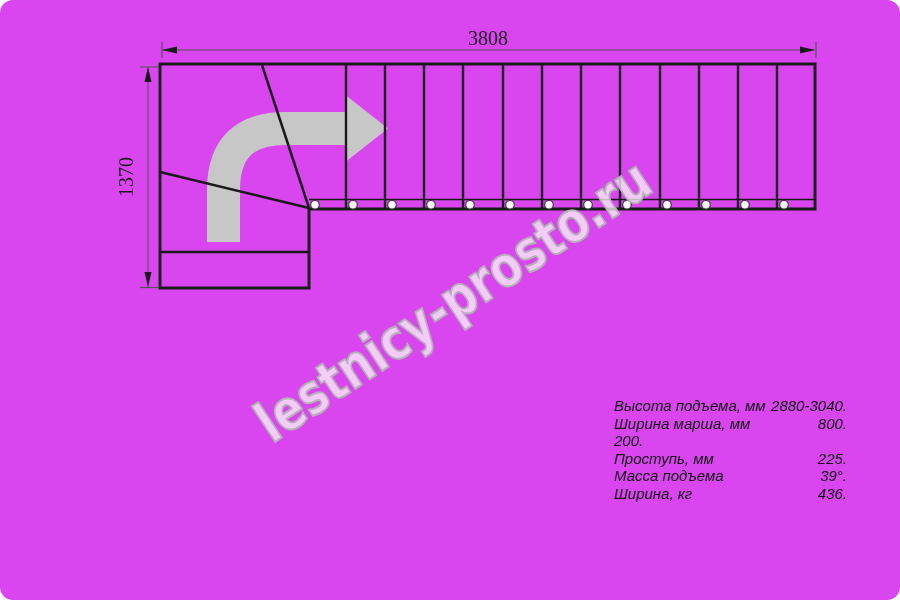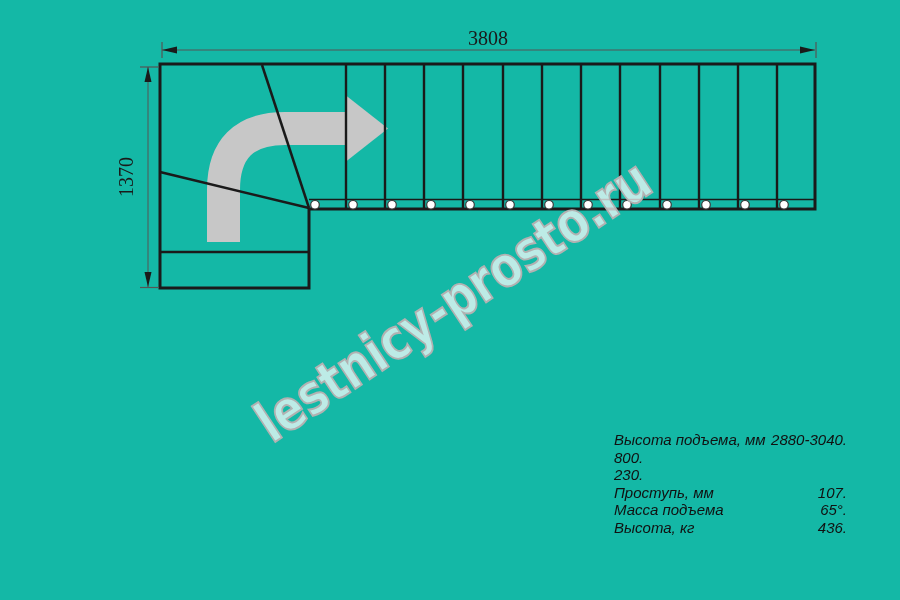--- a/index.html
+++ b/index.html
@@ -1,21 +1,21 @@
 <!DOCTYPE html>
 <html><head>
 <meta charset="utf-8">
 <style>
   html,body { margin:0; padding:0; background:#ffffff; }
   body { width:900px; height:600px; font-family:"Liberation Sans", sans-serif; }
-  .stage { position:relative; width:900px; height:600px; overflow:hidden; background:#14b8a6; }
+  .stage { position:relative; width:900px; height:600px; overflow:hidden; background:#d946ef;border-radius:13px; }
   .drawing-svg { position:absolute; left:0; top:0; }
 
   .specs {
-    position:absolute; left:614px; top:431px; width:233px;
+    position:absolute; left:614px; top:397px; width:233px;
     font-style:italic; font-size:15px; line-height:17.6px; color:#111;
     font-family:"Liberation Sans", sans-serif;
   }
   .spec-row { display:flex; justify-content:space-between; white-space:nowrap; }
   .spec-label { text-align:left; }
   .spec-value { text-align:right; }
 
   .dim-text { font-family:"Liberation Serif", serif; font-size:20px; fill:#1a1a1a; }
   .wm-text  { font-family:"DejaVu Sans", sans-serif; font-weight:bold; font-size:56px;
               fill:#ffffff; fill-opacity:0.72; stroke:#b2b2b2; stroke-width:2px; }
@@ -92,32 +92,33 @@
 
     <text transform="translate(272,444) rotate(-33.5)" class="wm-text" textLength="460" lengthAdjust="spacingAndGlyphs">lestnicy-prosto.ru</text>
   </svg>
 
   <div class="specs">
     <div class="spec-row">
       <span class="spec-label">Высота подъема, мм</span>
       <span class="spec-value">2880-3040.</span>
     </div>
     <div class="spec-row">
+      <span class="spec-label">Ширина марша, мм</span>
       <span class="spec-value">800.</span>
     </div>
     <div class="spec-row">
-      <span class="spec-value">230.</span>
+      <span class="spec-value">200.</span>
     </div>
     <div class="spec-row">
       <span class="spec-label">Проступь, мм</span>
-      <span class="spec-value">107.</span>
+      <span class="spec-value">225.</span>
     </div>
     <div class="spec-row">
       <span class="spec-label">Масса подъема</span>
-      <span class="spec-value">65°.</span>
+      <span class="spec-value">39°.</span>
     </div>
     <div class="spec-row">
-      <span class="spec-label">Высота, кг</span>
+      <span class="spec-label">Ширина, кг</span>
       <span class="spec-value">436.</span>
     </div>
   </div>
 
 </div>
 
 </body></html>

